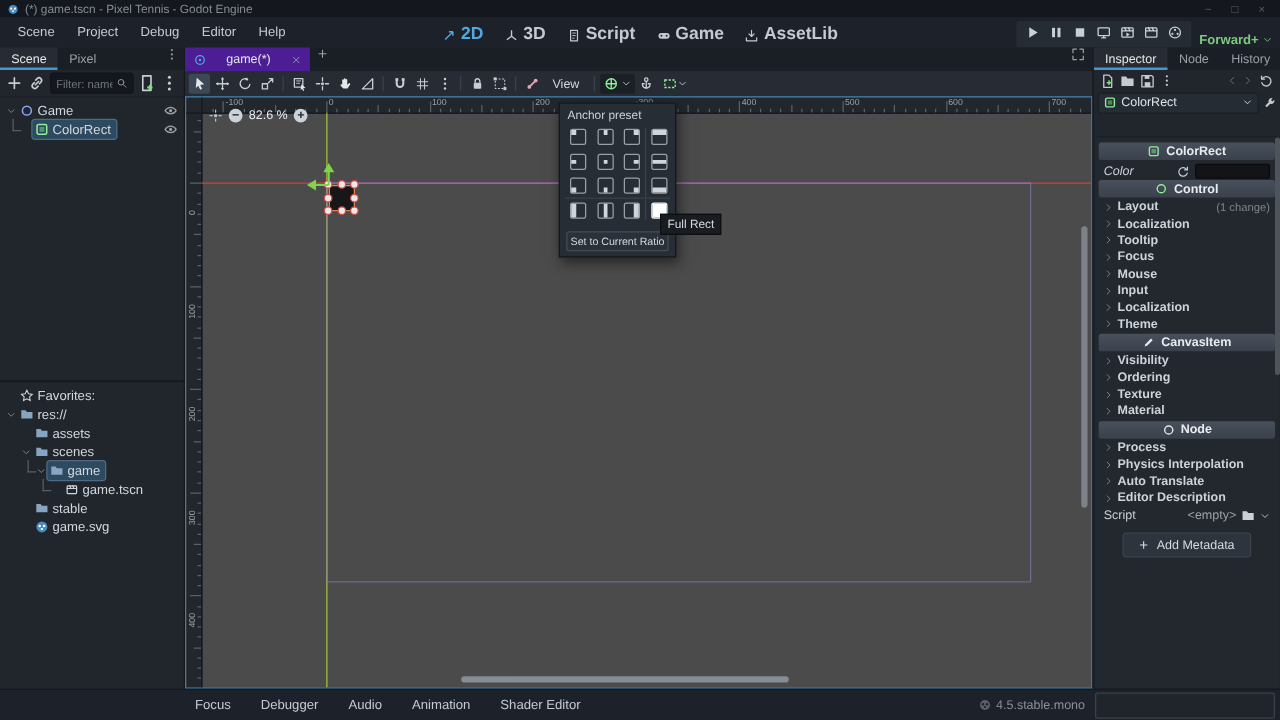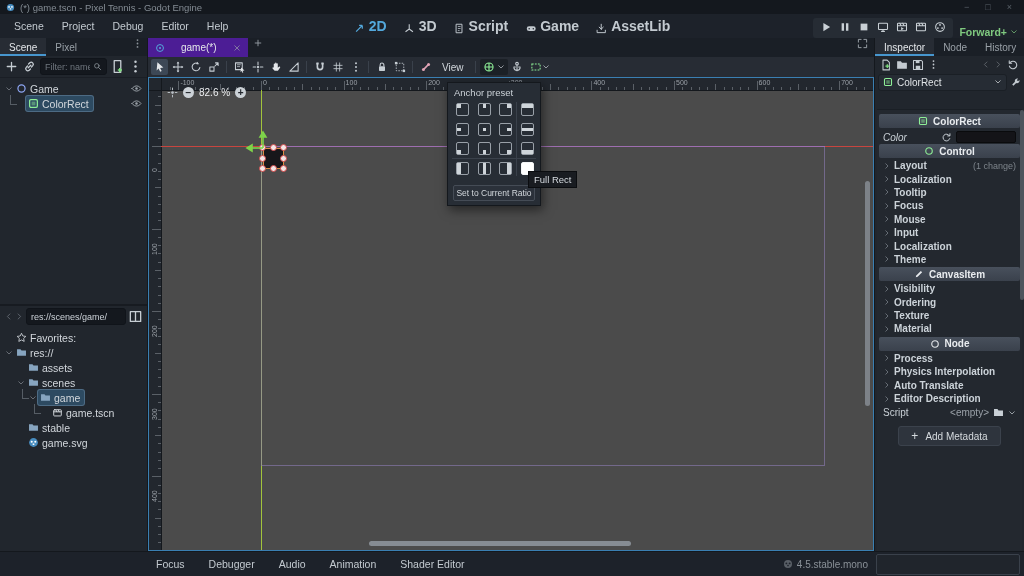--- a/index.html
+++ b/index.html
@@ -375,39 +375,20 @@
               <svg viewBox="0 0 16 16">
                 <path d="M1.5 8S4 4.2 8 4.2 14.5 8 14.5 8 12 11.8 8 11.8 1.5 8 1.5 8z" fill="none" stroke="currentColor" stroke-width="1.4" stroke-linecap="round" stroke-linejoin="round"></path>
                 <circle cx="8" cy="8" r="1.8" fill="currentColor"></circle>
               </svg>
             </span>
           </div>
         </div>
     </div>
 
     <div class="fs-dock">
-      <div class="fs-nav">
-        <span class="navchev icn s9">
-            <svg viewBox="0 0 16 16">
-              <path d="M10.5 3.5L6 8l4.5 4.5" fill="none" stroke="currentColor" stroke-width="1.4" stroke-linecap="round" stroke-linejoin="round"></path>
-            </svg>
-          </span>
-        <span class="navchev icn s9">
-            <svg viewBox="0 0 16 16">
-              <path d="M5.5 3.5L10 8l-4.5 4.5" fill="none" stroke="currentColor" stroke-width="1.4" stroke-linecap="round" stroke-linejoin="round"></path>
-            </svg>
-          </span>
-        <div class="pathbox">res://scenes/game/</div>
-        <span class="tbtn icn s11">
-            <svg viewBox="0 0 16 16">
-              <rect x="2.5" y="2.8" width="11" height="10.4" fill="none" stroke="currentColor" stroke-width="1.4" stroke-linecap="round" stroke-linejoin="round"></rect>
-              <path d="M8 2.8v10.4" fill="none" stroke="currentColor" stroke-width="1.4" stroke-linecap="round" stroke-linejoin="round"></path>
-            </svg>
-          </span>
-      </div>
       <div class="tree" id="fs-tree">
           <div class="tree-row">
             <span style="width: 4px; flex: 0 0 auto;"></span>
             <span style="width: 10px; flex: 0 0 auto;"></span>
             <span class="selwrap">
               <span class="icn s11">
                 <svg viewBox="0 0 16 16">
                   <path d="M8 1.8l1.9 4 4.4.6-3.2 3 .8 4.3L8 11.6 4.1 13.7l.8-4.3-3.2-3 4.4-.6z" fill="none" stroke="currentColor" stroke-width="1.2"></path>
                 </svg>
               </span>

